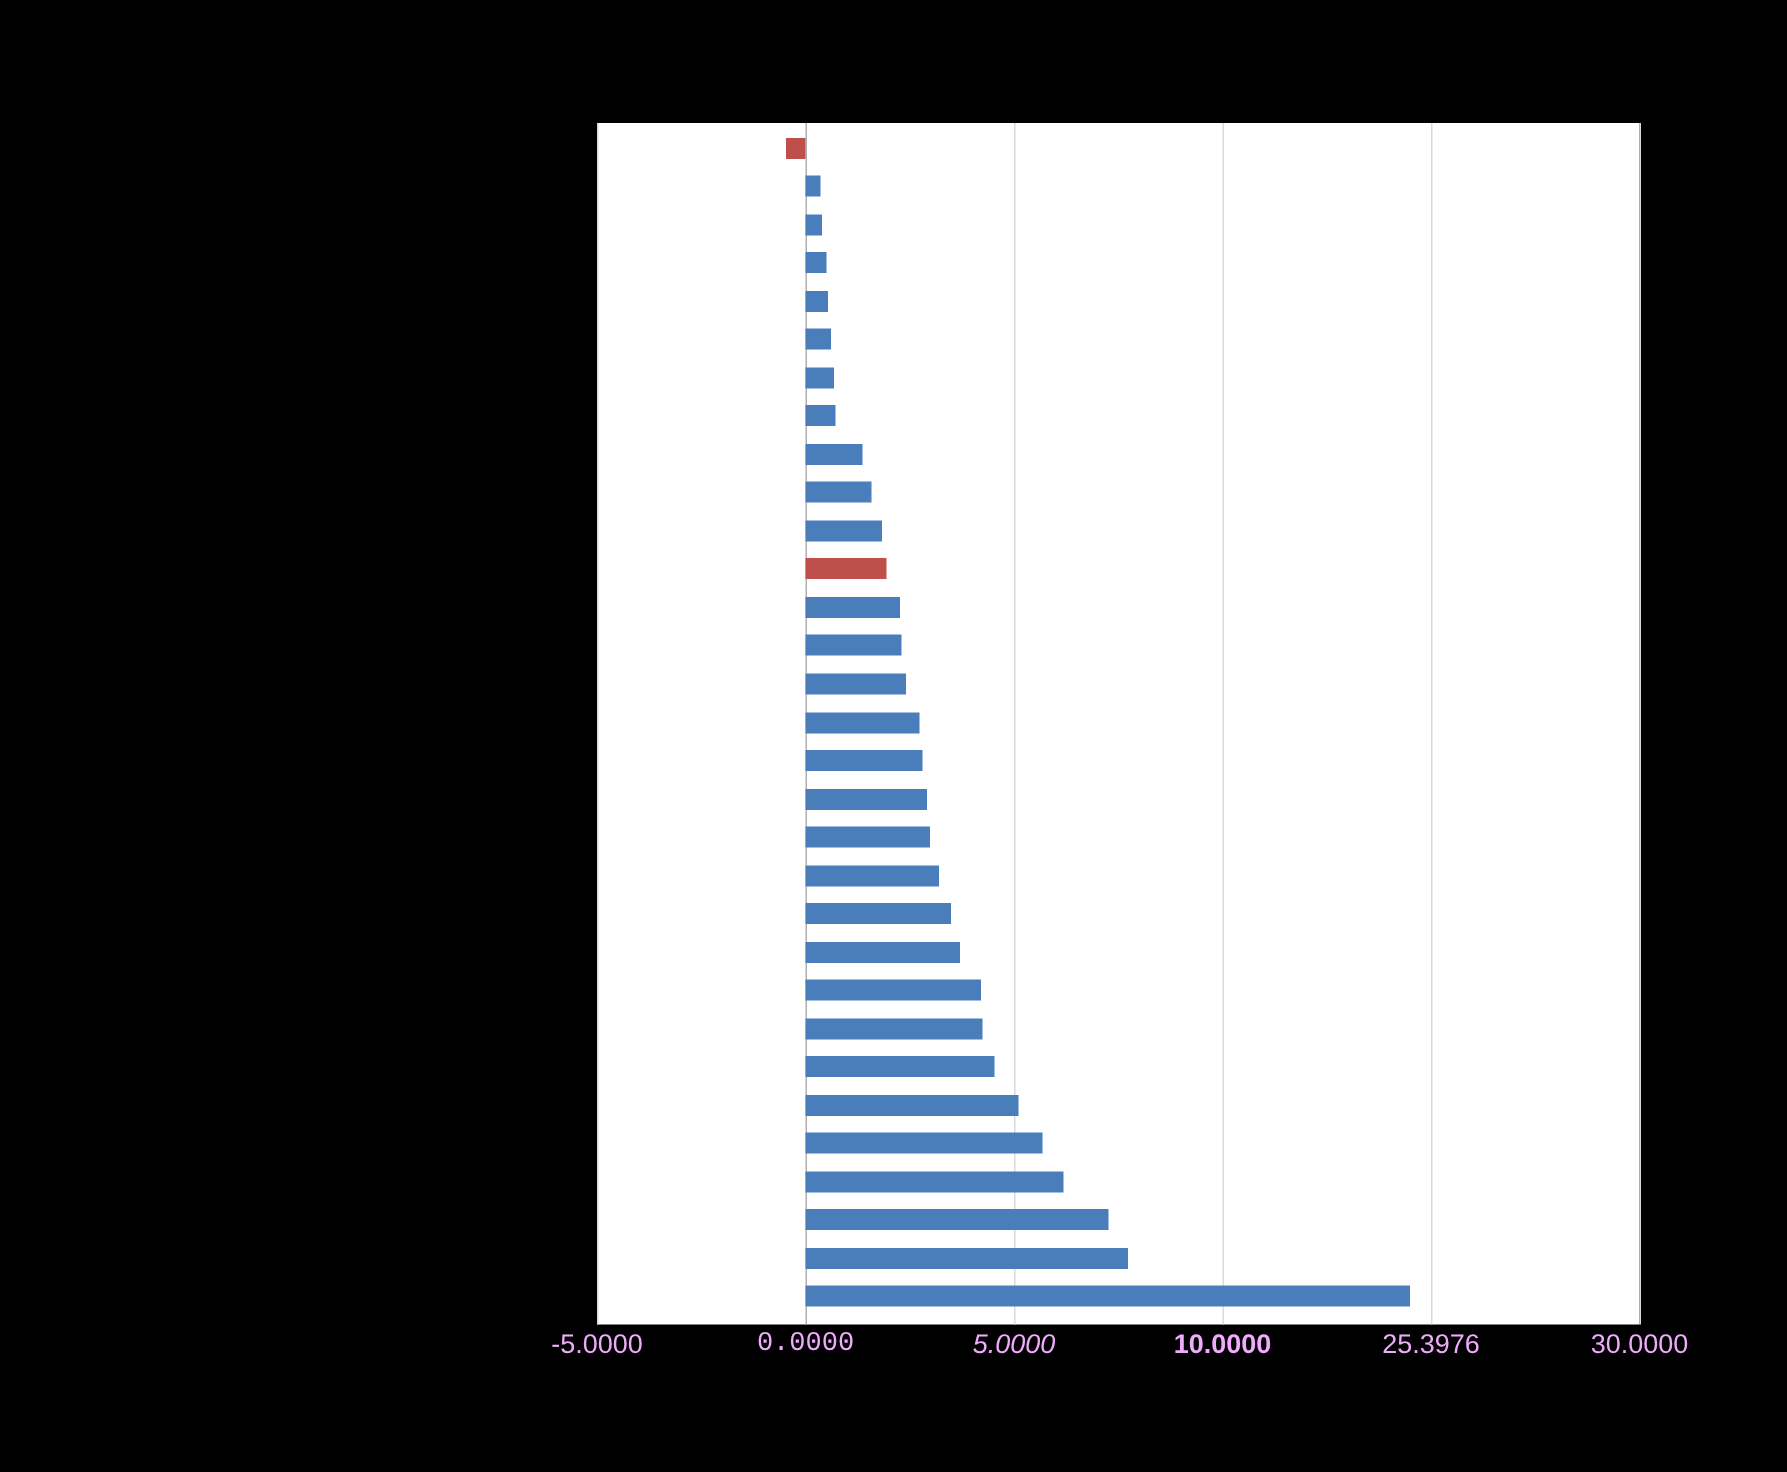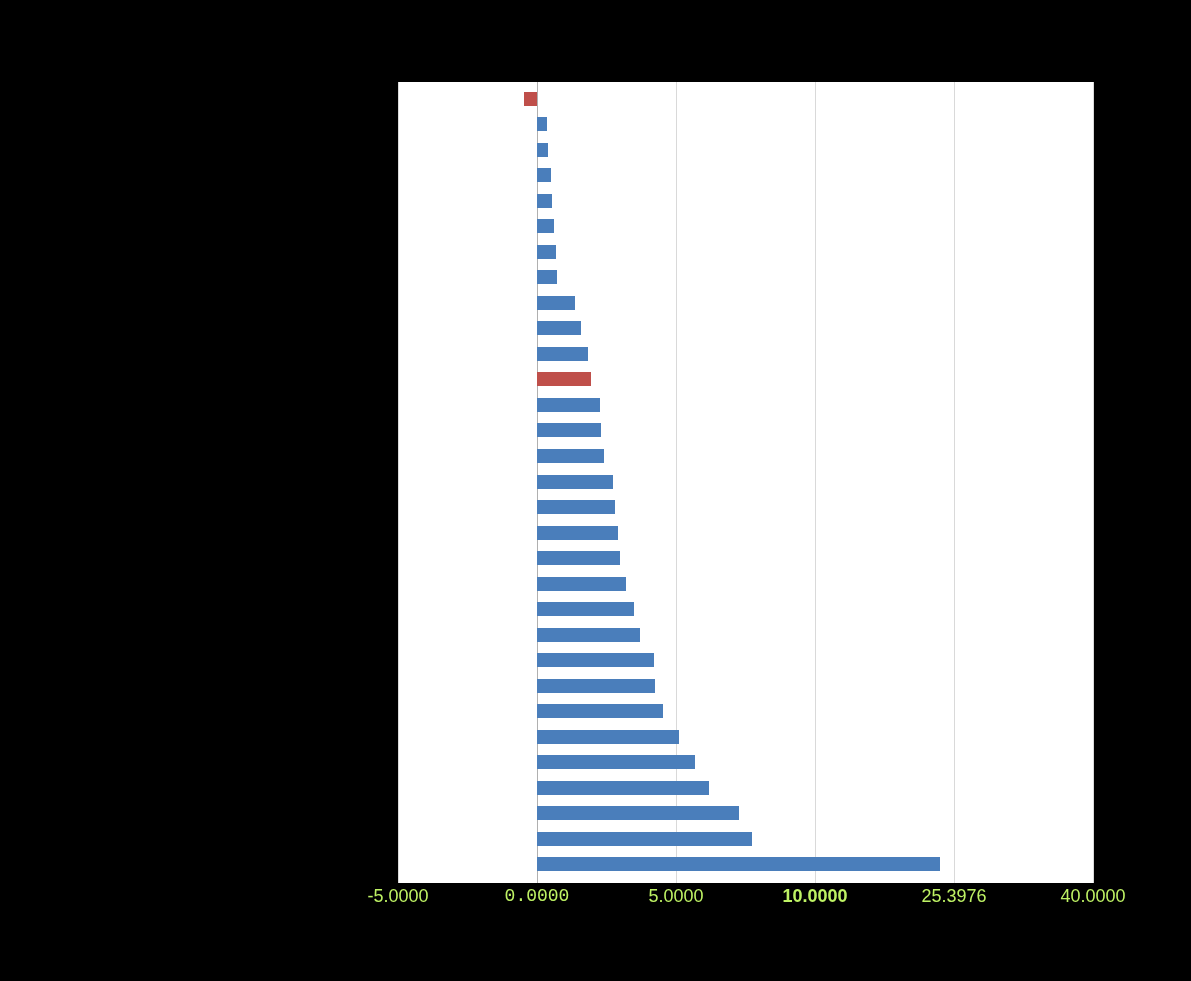--- a/index.html
+++ b/index.html
@@ -81,21 +81,21 @@
     position: absolute;
     left: 398px;
     top: 886px;
     width: 695px;
     height: 30px;
   }
   .xtick {
     position: absolute;
     top: 0;
     font-size: 18px;
-    color: #bef264;
+    color: #f0abfc;
     transform: translateX(-50%);
     white-space: nowrap;
   }
 </style>
 </head>
 <body>
 
 <div id="labels-column">
     <div class="cat-label" style="top: 3.75806px;">证券II(中信)</div>
     <div class="cat-label" style="top: 29.2742px;">有色金属(中信)</div>
@@ -168,17 +168,17 @@
       <div class="bar" title="计算机(中信): 6.2" style="left: 139px; width: 172.36px; top: 698.694px;"></div>
       <div class="bar" title="农林牧渔(中信): 7.25" style="left: 139px; width: 201.55px; top: 724.21px;"></div>
       <div class="bar" title="国防军工(中信): 7.75" style="left: 139px; width: 215.45px; top: 749.726px;"></div>
       <div class="bar" title="传媒(中信): 14.5" style="left: 139px; width: 403.1px; top: 775.242px;"></div>
     </div>
 </div>
 
 <div id="x-axis-labels">
     <div class="xtick" style="left: 0px;">-5.0000</div>
     <div class="xtick" style="left: 139px; font-family: Liberation Mono, monospace;">0.0000</div>
-    <div class="xtick" style="left: 278px;">5.0000</div>
+    <div class="xtick" style="left: 278px; font-style: italic;">5.0000</div>
     <div class="xtick" style="left: 417px; font-weight: bold;">10.0000</div>
     <div class="xtick" style="left: 556px;">25.3976</div>
-    <div class="xtick" style="left: 695px;">40.0000</div>
+    <div class="xtick" style="left: 695px;">30.0000</div>
   </div>
 
 </body></html>

